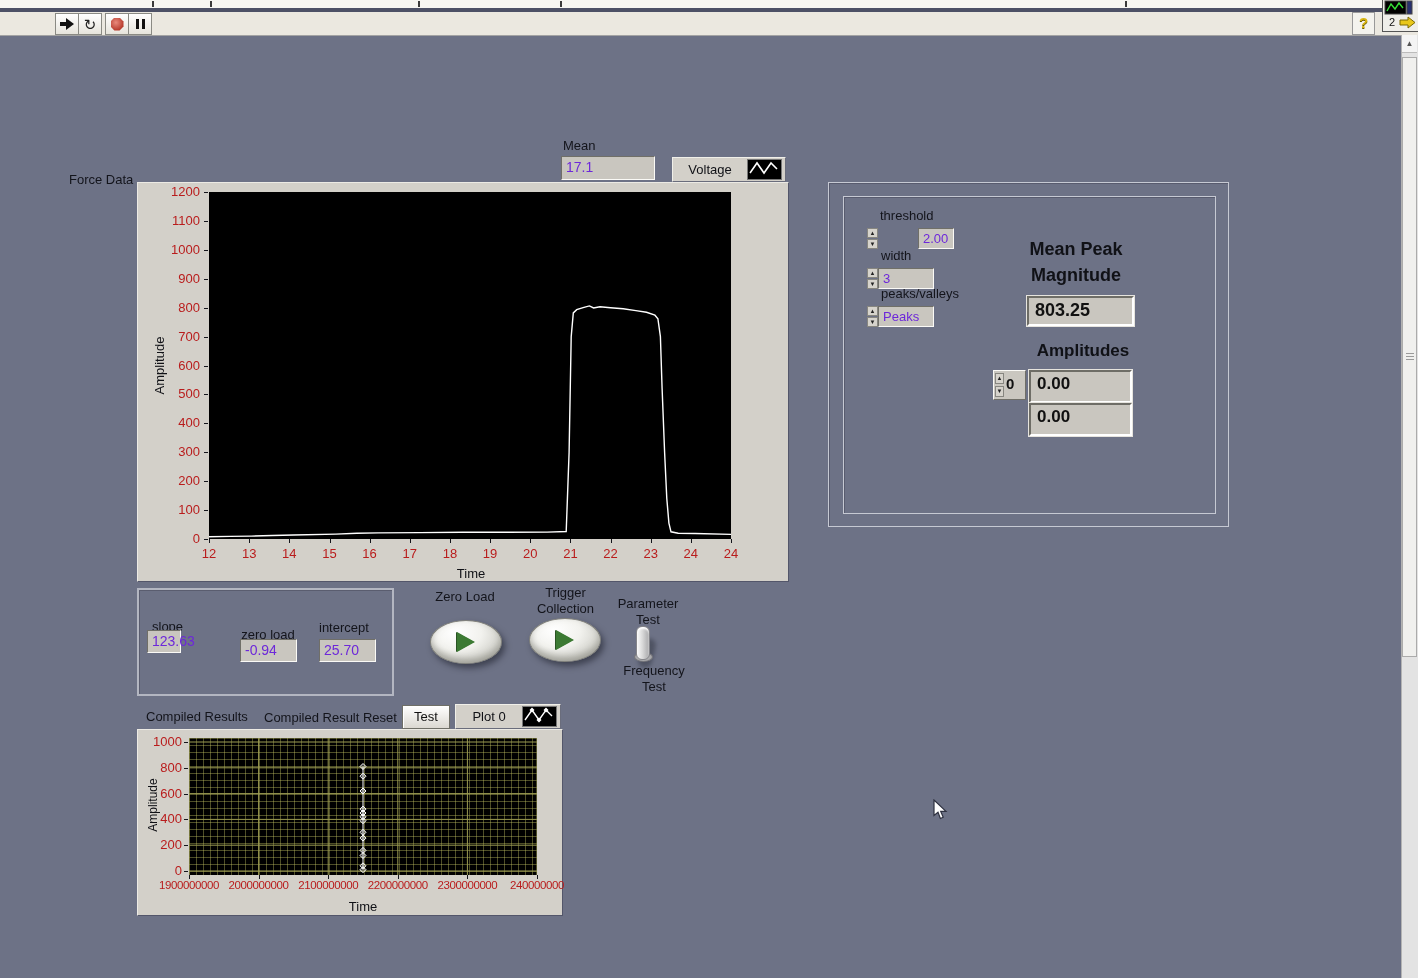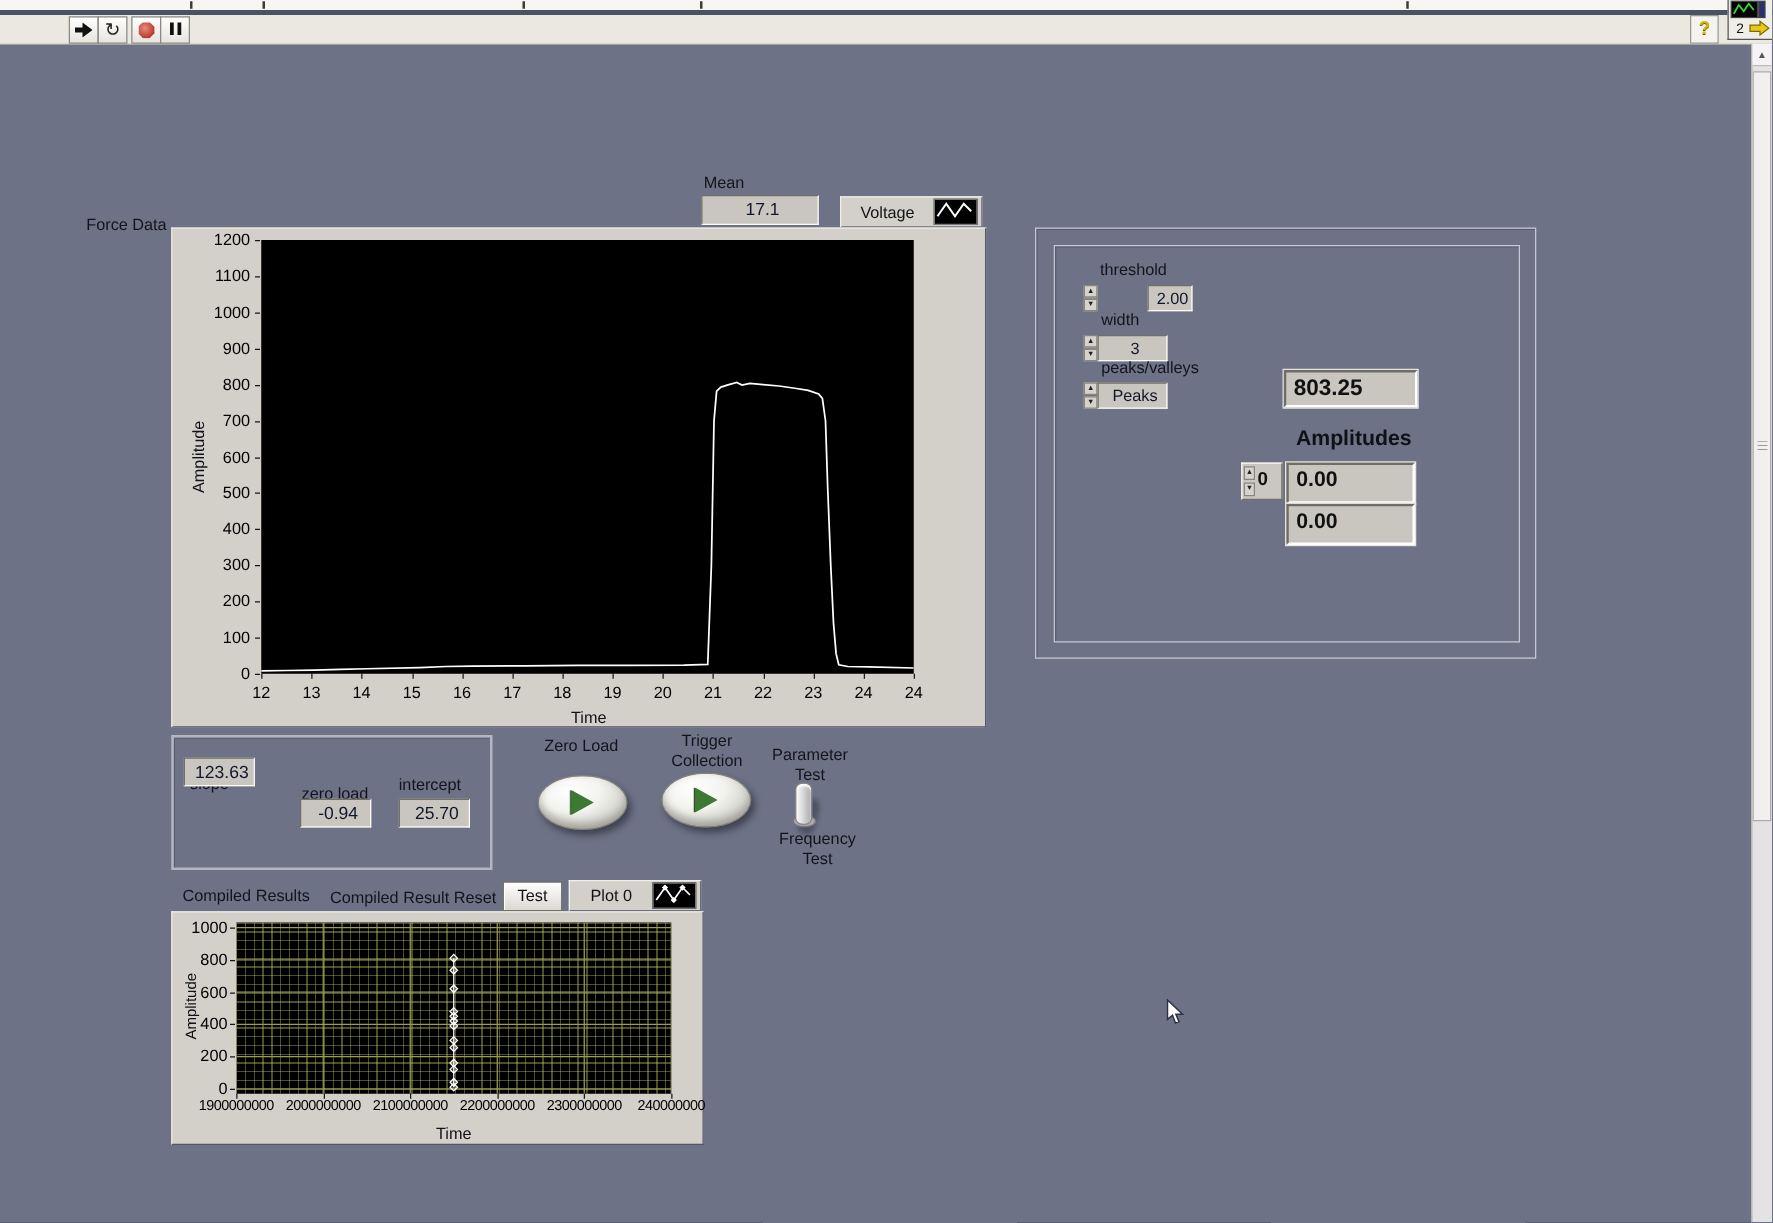--- a/index.html
+++ b/index.html
@@ -27,31 +27,31 @@
   
   .lbl{position:absolute;font-size:13px;color:#13141b;white-space:nowrap;}
   .lbl2{position:absolute;font-size:13px;color:#13141b;text-align:center;line-height:16px;}
   .bold-hd{position:absolute;font-weight:bold;color:#101116;text-align:center;}
 
   
   .panel{position:absolute;background:#d3d0c9;border:1px solid;border-color:#eceae4 #53566a #53566a #eceae4;}
   .deco-frame{position:absolute;border:1px solid #c6c9d3;box-shadow:inset 1px 1px 0 #585b6e;}
 
   
-  .sunken{position:absolute;background:#c9c6bf;border:1px solid;border-color:#706f68 #fbfaf6 #fbfaf6 #706f68;box-sizing:border-box;font-size:14px;color:#0f172a;padding:2px 0 0 4px;text-align:center;}
+  .sunken{position:absolute;background:#c9c6bf;border:1px solid;border-color:#706f68 #fbfaf6 #fbfaf6 #706f68;box-sizing:border-box;font-size:14px;color:#6d28d9;padding:2px 0 0 4px;}
   .sunken2{position:absolute;background:#c9c6bf;border:2px solid;border-color:#6e6d66 #ffffff #ffffff #6e6d66;outline:1px solid #e6e4de;box-sizing:border-box;font-weight:bold;color:#111;padding:2px 0 0 6px;}
 
   
   .spin{position:absolute;width:11px;height:21px;}
   .spin i{position:absolute;left:0;width:11px;height:10px;background:#d6d3cc;border:1px solid #878680;box-sizing:border-box;font-style:normal;font-size:6px;line-height:8px;text-align:center;color:#222;}
   .spin i.up{top:0;} .spin i.dn{bottom:0;}
 
   
   .plot-black{position:absolute;background:#000;}
-  .tick-label{position:absolute;font-size:13px;color:#000000;}
+  .tick-label{position:absolute;font-size:13px;color:#b91c1c;}
   .f-y{left:4px;width:58px;text-align:right;}
   .f-x{width:30px;text-align:center;top:363px;}
   .c-y{left:2px;width:42px;text-align:right;}
   .c-x{width:78px;text-align:center;top:149px;font-size:11.5px;letter-spacing:-0.4px;}
   .tm{position:absolute;background:#15161c;}
   .tm.h{width:4px;height:1px;}
   .tm.v{width:1px;height:4px;}
   .axis-name{position:absolute;font-size:13px;color:#101116;}
   .rot{transform:rotate(-90deg);transform-origin:center;}
 
@@ -228,36 +228,37 @@
     </div>
   <div class="sunken" style="left:878px;top:268px;width:56px;height:21px;font-size:13px;">3</div>
 
   <div class="lbl" style="left:881px;top:286px;">peaks/valleys</div>
   <div class="spin" style="left:867px;top:306px;">
       <i class="up">▲</i>
       <i class="dn">▼</i>
     </div>
   <div class="sunken" style="left:878px;top:306px;width:56px;height:21px;font-size:13px;">Peaks</div>
 
+  <div class="bold-hd" style="left:996px;top:236px;width:160px;font-size:18px;line-height:26px;">Mean Peak Magnitude</div>
   <div class="sunken2" style="left:1027px;top:296px;width:107px;height:30px;font-size:18px;">803.25</div>
 
   <div class="bold-hd" style="left:1013px;top:341px;width:140px;font-size:17px;">Amplitudes</div>
   <div class="abs" style="left:993px;top:370px;width:33px;height:30px;background:#cac7c0;border:1px solid;border-color:#fbfaf6 #706f68 #706f68 #fbfaf6;box-sizing:border-box;">
     <div class="spin" style="left:1px;top:2px;height:24px;width:9px;">
         <i class="up" style="width:9px;height:11px;line-height:9px;">▲</i>
         <i class="dn" style="width:9px;height:11px;line-height:9px;">▼</i>
       </div>
     <span style="position:absolute;left:12px;top:4px;font-weight:bold;font-size:15px;color:#111;">0</span>
   </div>
   <div class="sunken2" style="left:1029px;top:370px;width:103px;height:33px;font-size:17px;">0.00</div>
   <div class="sunken2" style="left:1029px;top:403px;width:103px;height:33px;font-size:17px;">0.00</div>
 
   <div class="abs" style="left:137px;top:588px;width:253px;height:104px;border:2px solid #b3b6c1;box-shadow:inset 1px 1px 0 #5a5d6f;"></div>
   <div class="lbl" style="left:152px;top:619px;text-align:right;">slope</div>
-  <div class="sunken" style="left:147px;top:606px;width:57px;height:23px;">123.63</div>
+  <div class="sunken" style="left:147px;top:630px;width:34px;height:23px;">123.63</div>
   <div class="lbl2" style="left:228px;top:599px;width:80px;margin-top:28px;">zero load voltage</div>
   <div class="sunken" style="left:240px;top:639px;width:57px;height:23px;">-0.94</div>
   <div class="lbl" style="left:319px;top:620px;">intercept</div>
   <div class="sunken" style="left:319px;top:639px;width:57px;height:23px;">25.70</div>
 
   <div class="lbl2" style="left:425px;top:589px;width:80px;">Zero Load</div>
   <div class="oval-btn" style="left:430px;top:620px;">
     <span class="tri"></span>
   </div>
 

